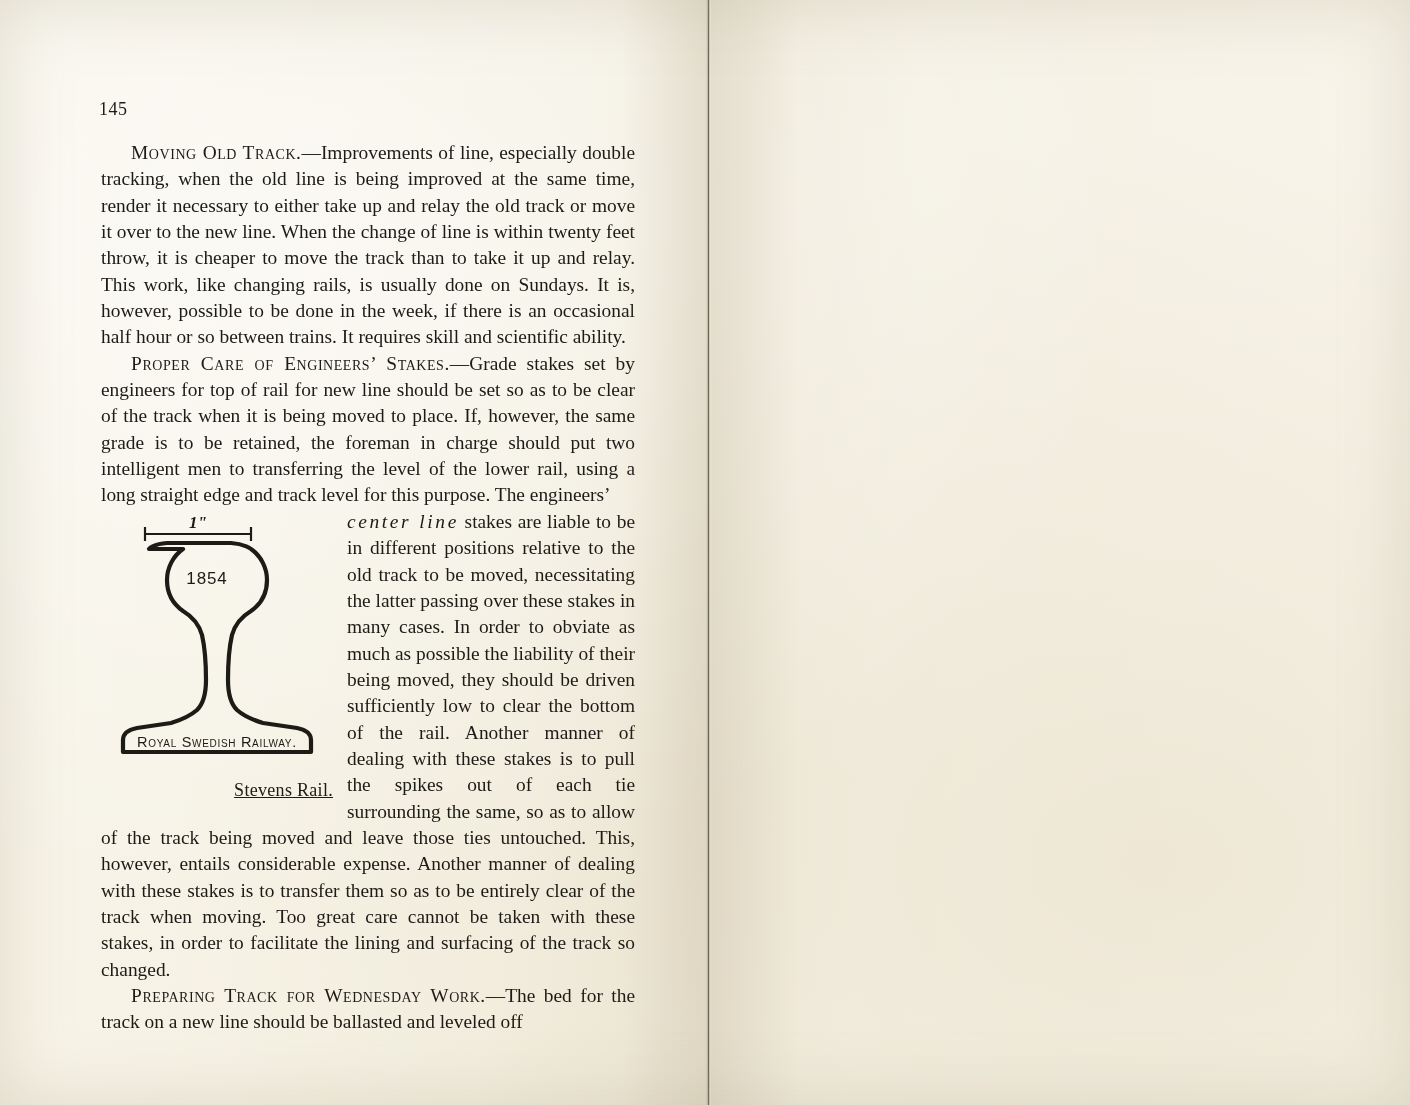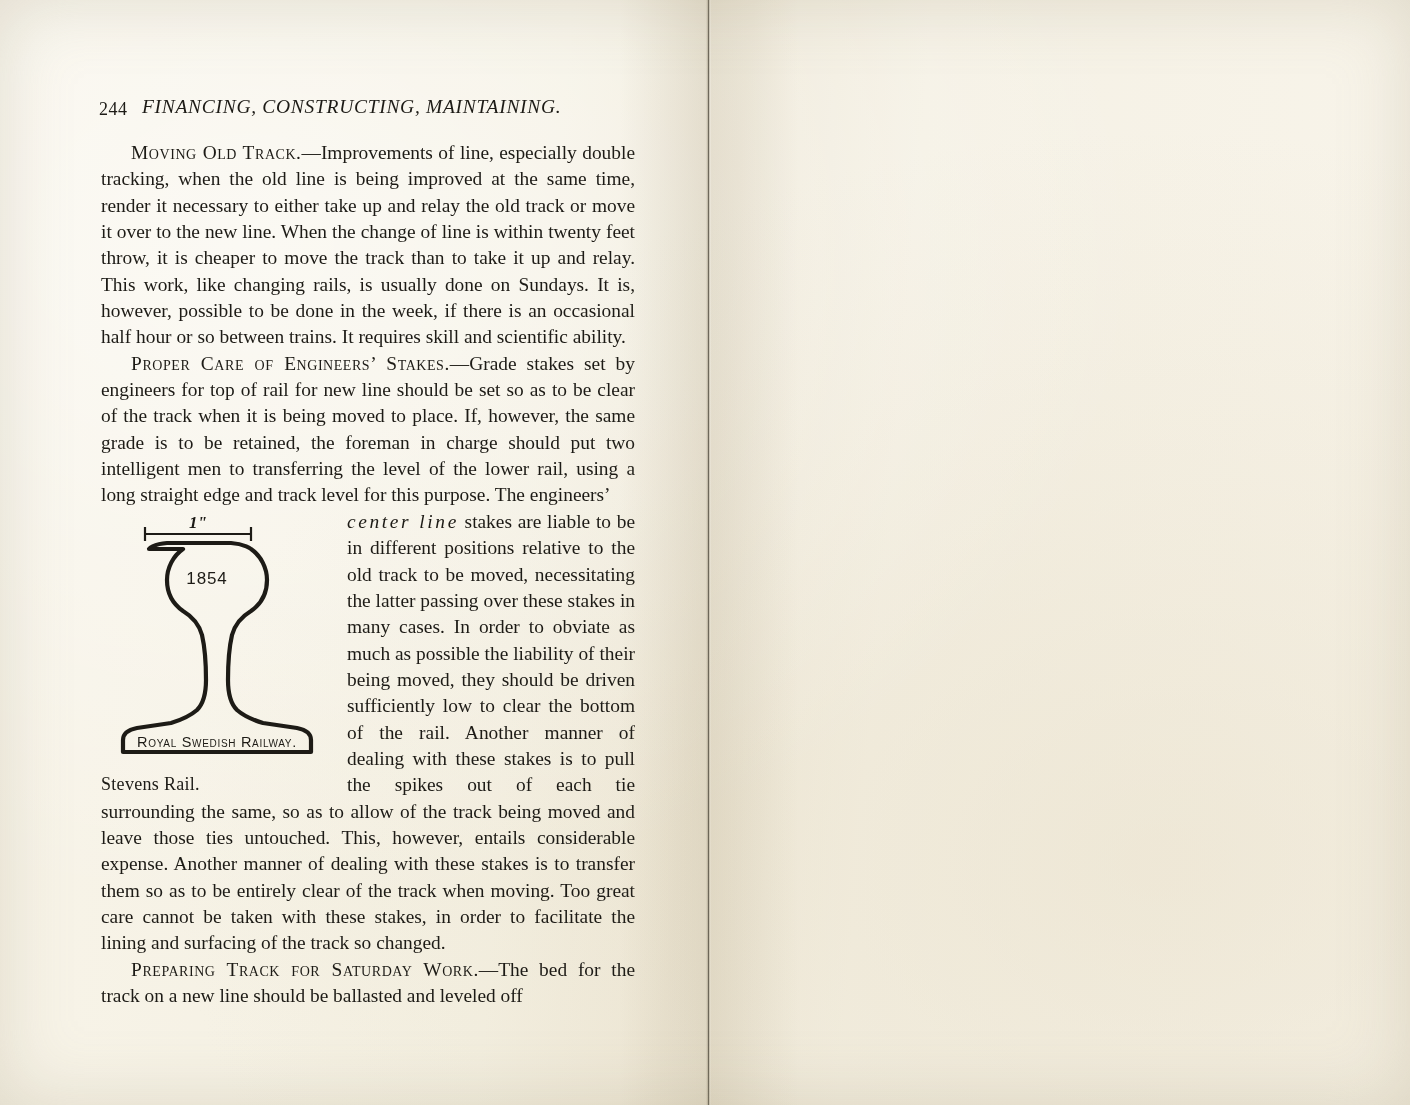--- a/index.html
+++ b/index.html
@@ -103,39 +103,39 @@
 
   
   #figure-rail {
     float: left;
     width: 232px;
     margin: 7px 14px 0 0;
     shape-outside: margin-box;
   }
   #figure-rail svg { display: block; }
   .fig-caption {
-    text-align: left;
+    text-align: right;
     font-size: 18px;
     text-indent: 0;
-    margin-top: 10px;
+    margin-top: 16px;
     letter-spacing: 0.3px;
+    text-decoration: underline;
   }
 
   .ink { fill: none; stroke: #1d1b16; }
 </style>
 </head>
 <body>
 
 <div id="page">
   <div id="paper-texture"></div>
 
   <div class="page-half" id="page-left">
 
-    <div class="folio running-head" id="head-left-folio">244</div>
-    <div class="running-head" id="head-left-title">FINANCING, CONSTRUCTING, MAINTAINING.</div>
+    <div class="folio running-head" id="head-left-folio">145</div>
 
     <div class="column" id="col-left">
 
       <p>
         <span class="smallcaps">Moving Old Track.</span><span>—Improvements of line, especially double tracking, when the old line is being improved at the same time, render it necessary to either take up and relay the old track or move it over to the new line.   When the change of line is within twenty feet throw, it is cheaper to move the track than to take it up and relay. This work, like changing rails, is usually done on Sundays.   It is, however, possible to be done in the week, if there is an occasional half hour or so between trains.   It requires skill and scientific ability.</span>
       </p>
 
       <p>
         <span class="smallcaps">Proper Care of Engineers’ Stakes.</span><span>—Grade stakes set by engineers for top of rail for new line should be set so as to be clear of the track when it is being moved to place.  If, however, the same grade is to be retained, the foreman in charge should put two intelligent men to transferring the level of the lower rail, using a long straight edge and track level for this purpose. The engineers’ </span></p><figure id="figure-rail">
             <svg width="232" height="245" viewBox="0 0 232 245">
@@ -173,21 +173,21 @@
 
               <text x="116" y="231" font-family="'Liberation Sans', sans-serif" font-size="14.5" letter-spacing="0.7" text-anchor="middle" fill="#1d1b16" font-variant="small-caps">Royal Swedish Railway.</text>
 
               <text x="106" y="68" font-family="'Liberation Sans', sans-serif" font-size="17" letter-spacing="0.9" text-anchor="middle" fill="#1d1b16">1854</text>
             </svg>
             <figcaption class="fig-caption">Stevens Rail.</figcaption>
           </figure><span class="spaced-out">center line</span><span> stakes are liable to be in different positions relative to the old track to be moved, necessitating the latter passing over these stakes in many cases.   In order to obviate as much as possible the liability of their being moved, they should be driven sufficiently low to clear the bottom of the rail. Another manner of dealing with these stakes is to pull the spikes out of each tie surrounding the same, so as to allow of the track being moved and leave those ties untouched.   This, however, entails considerable expense. Another manner of dealing with these stakes is to transfer them so as to be entirely clear of the track when moving.   Too great care cannot be taken with these stakes, in order to facilitate the lining and surfacing of the track so changed.</span>
       <p></p>
 
       <p>
-        <span class="smallcaps">Preparing Track for Saturday Work.</span><span>—The bed for the track on a new line should be ballasted and leveled off</span>
+        <span class="smallcaps">Preparing Track for Wednesday Work.</span><span>—The bed for the track on a new line should be ballasted and leveled off</span>
       </p>
 
     </div>
   </div>
 
   <div class="page-half" id="page-right">
 
     
     
 

